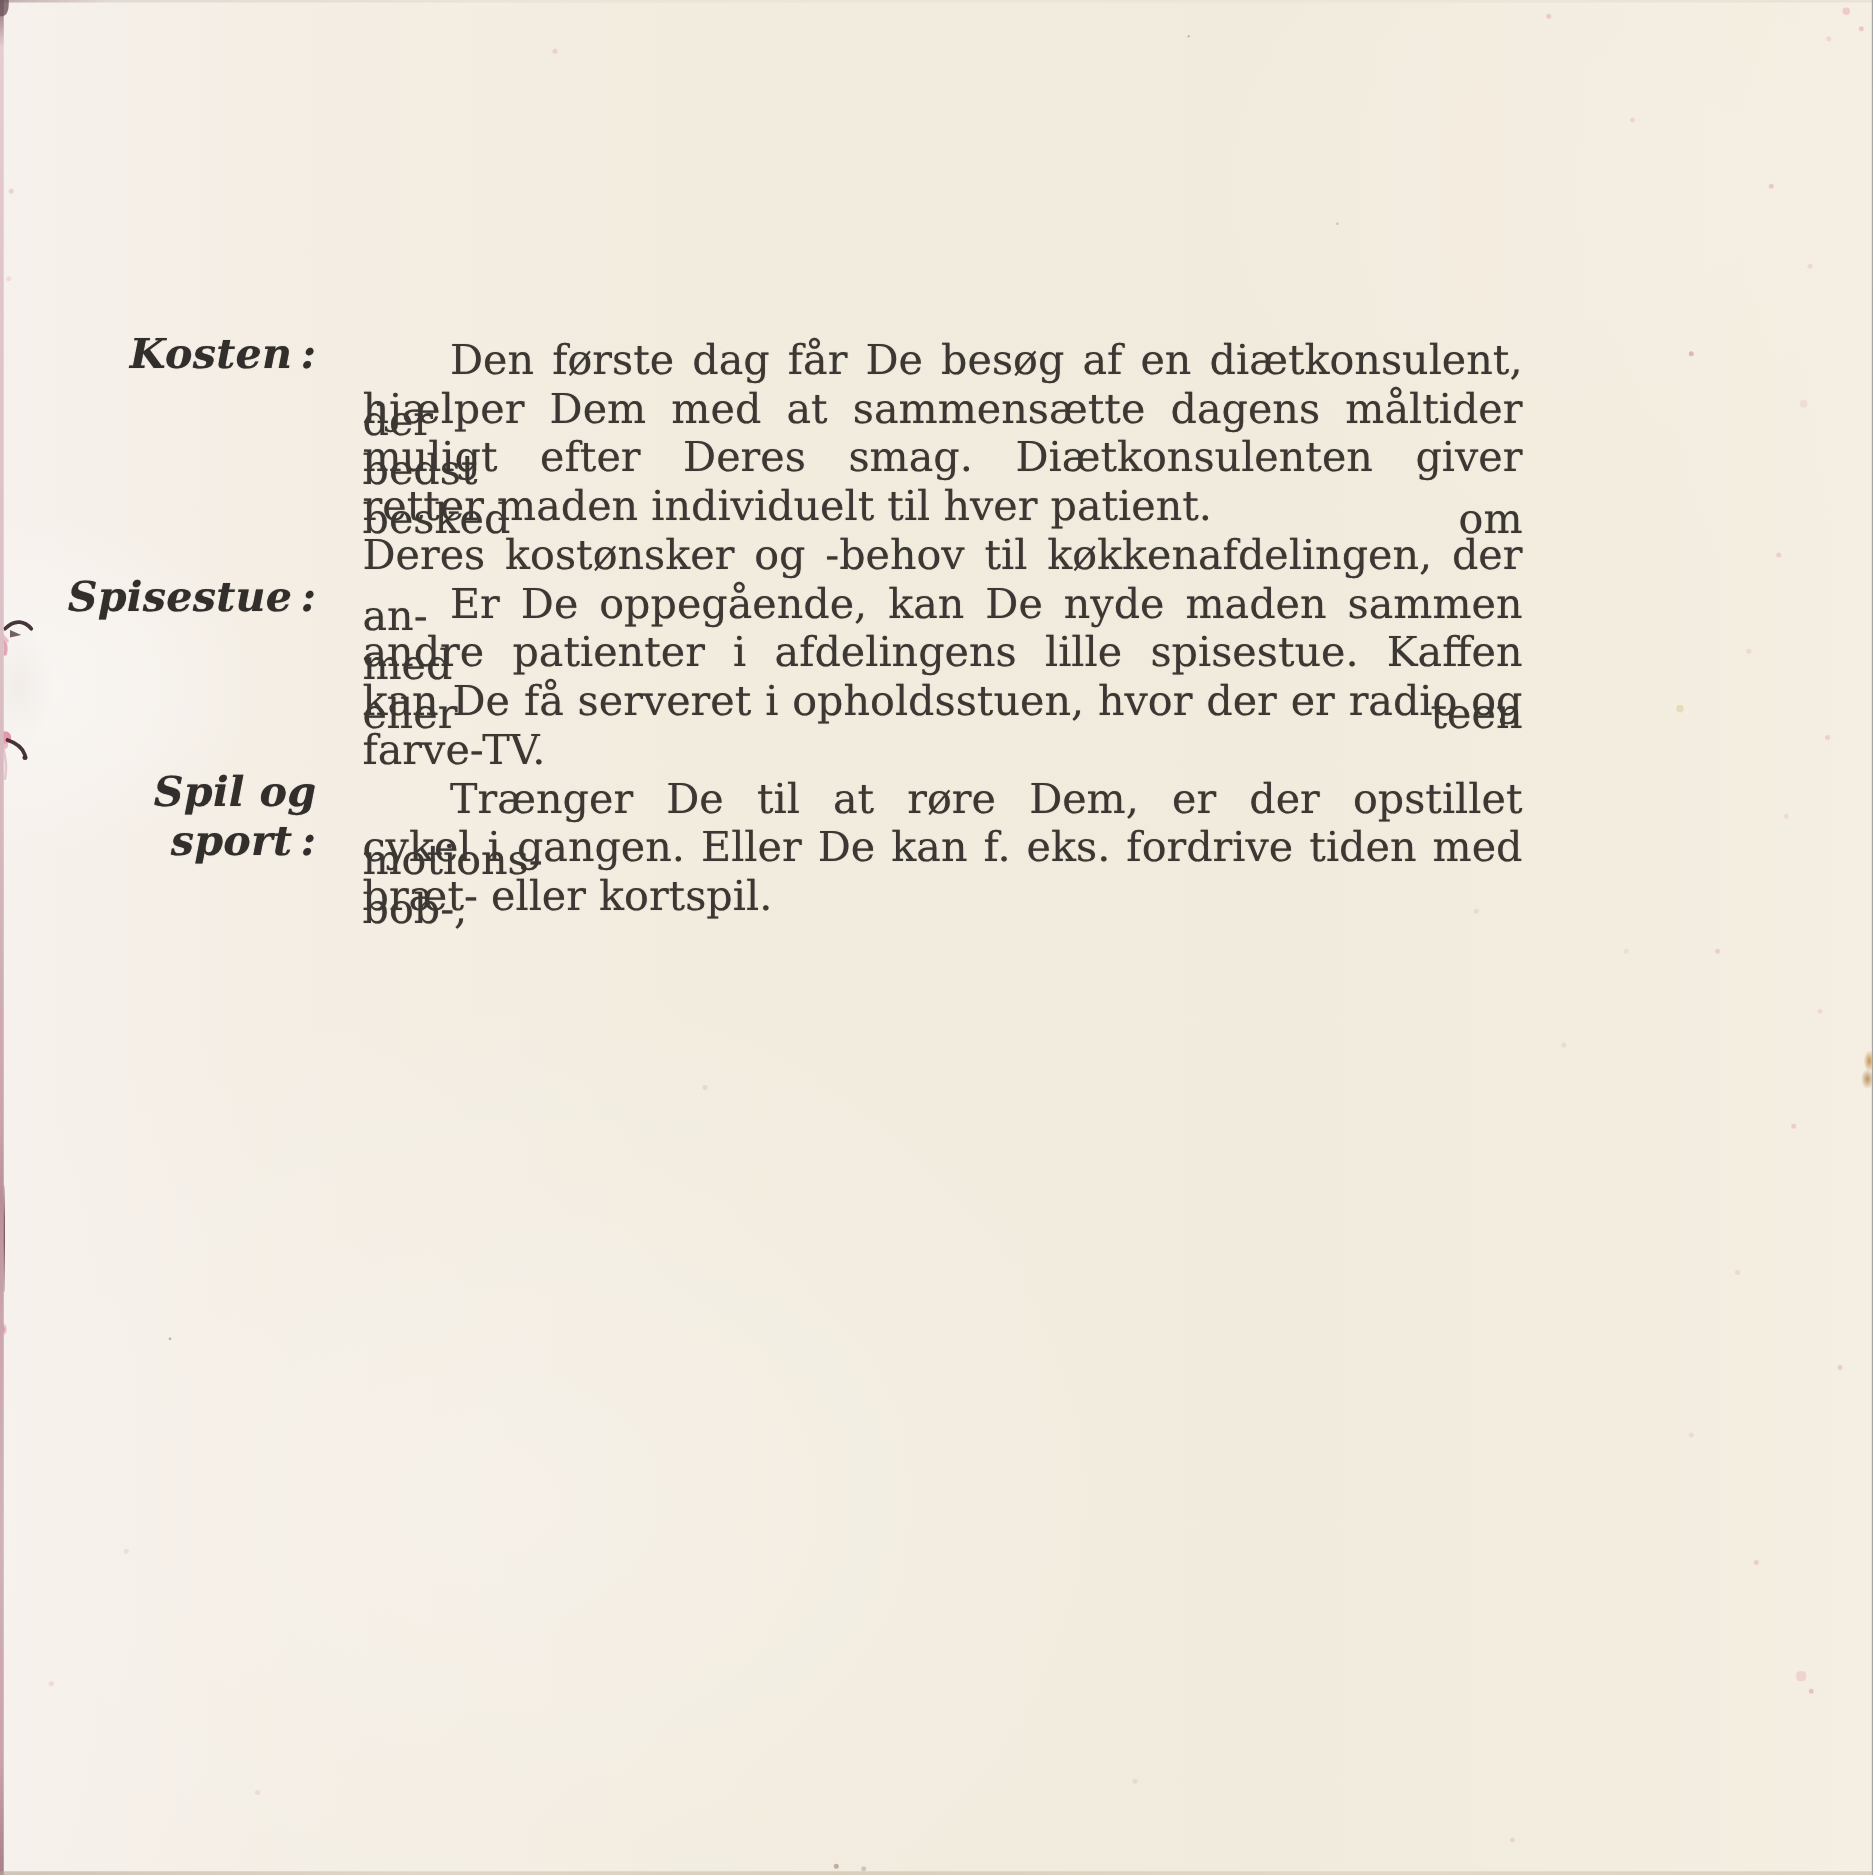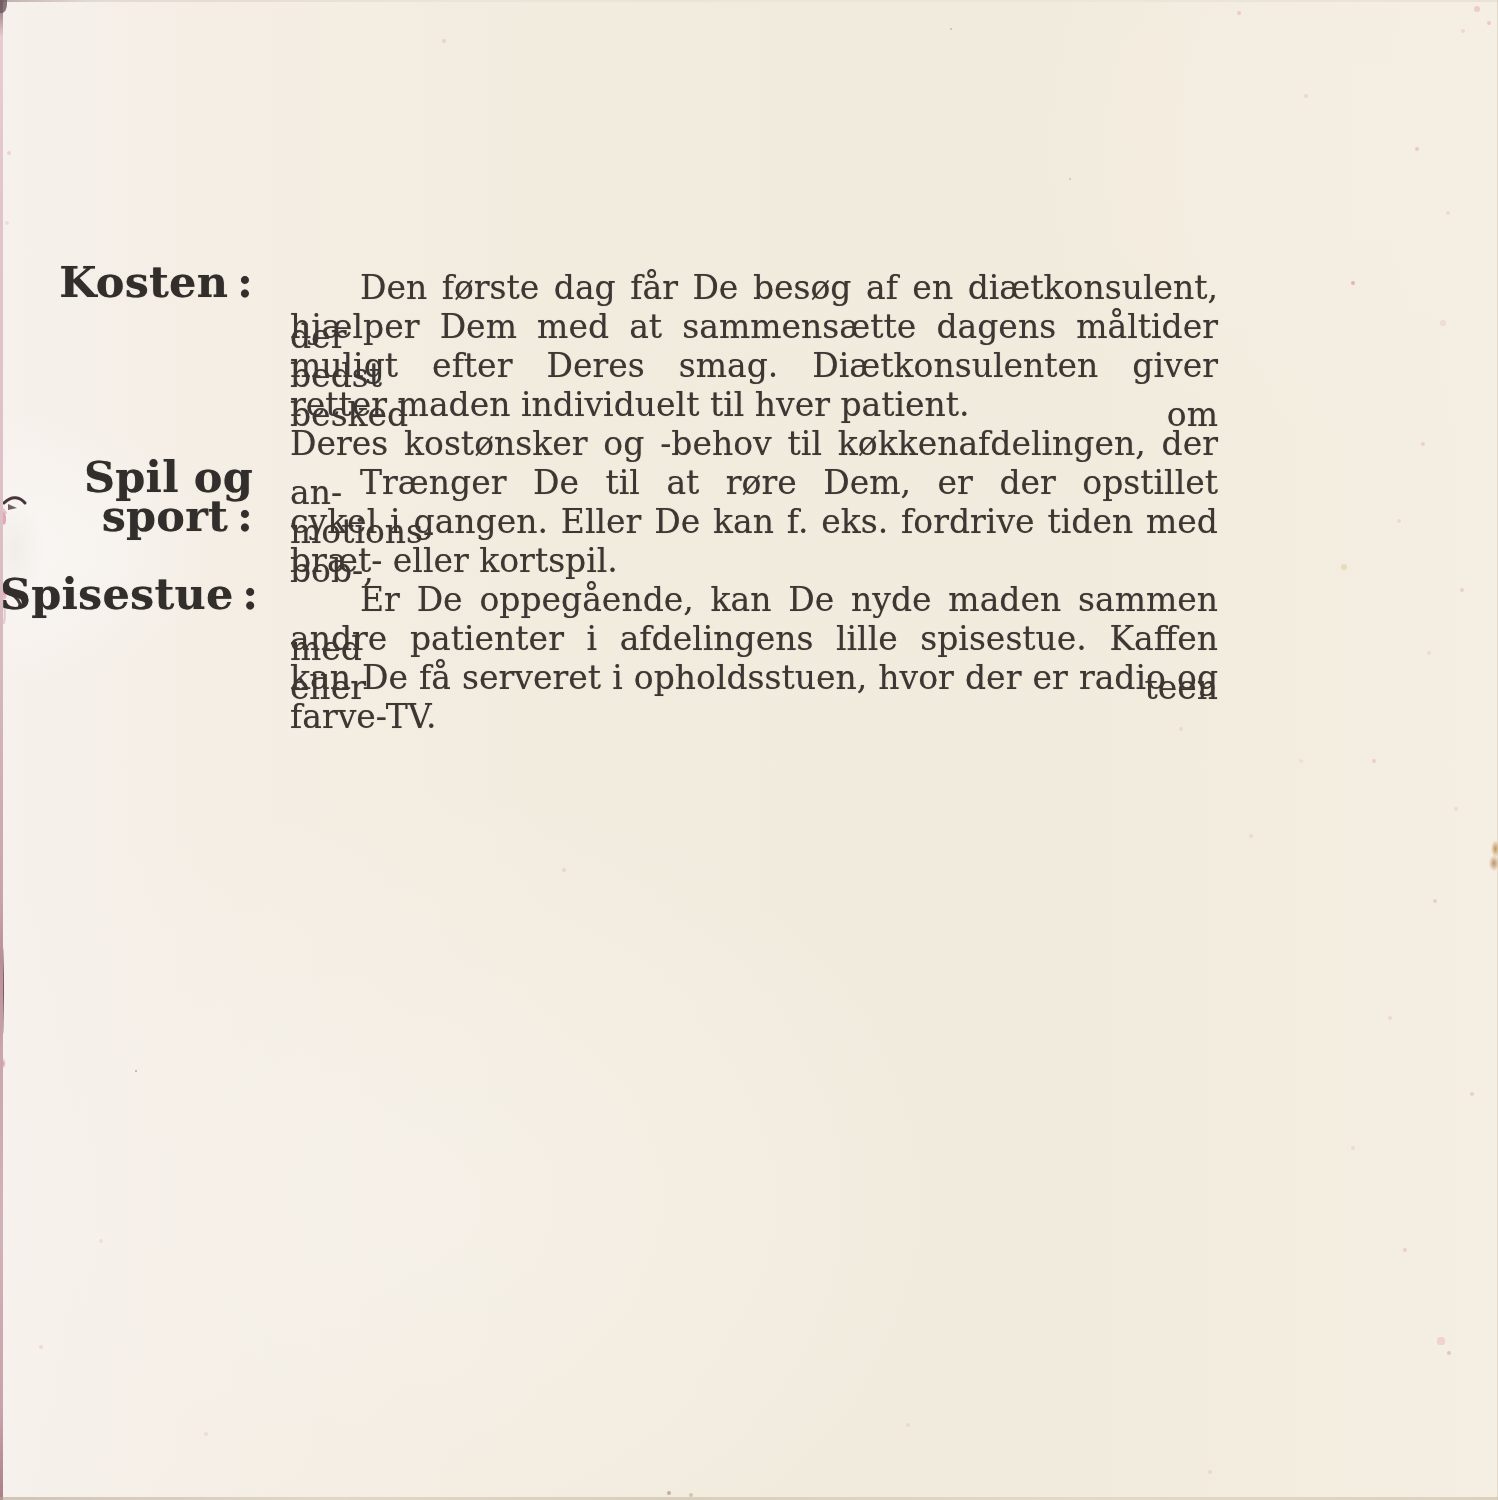--- a/index.html
+++ b/index.html
@@ -125,24 +125,25 @@
   
   .doc {
     position: absolute; top: 263px; left: 0; width: 1498px;
     color: #3c3733;
   }
   .row { display: flex; align-items: flex-start; }
   .label {
     flex: none; width: 253px;
     text-align: right;
     font-weight: 700;
-    font-size: 43px; line-height: 39px;
+    font-size: 33px; line-height: 39px;
     color: #322e2b;
     letter-spacing: 0.2px;
     text-shadow: 0 0 0.7px rgba(50,46,43,0.55);
+    font-style: italic;
   }
   .lines {
     flex: none; width: 928px; margin-left: 37px;
     font-size: 33px; line-height: 49px;
     text-shadow: 0 0 0.7px rgba(60,55,51,0.5);
   }
   .line { height: 39px; white-space: nowrap; }
   .line.justify { white-space: normal; text-align: justify; text-align-last: justify; }
   .line.indent { text-indent: 70px; }
 </style>
@@ -178,36 +179,36 @@
         <div class="label">Kosten :</div>
         <div class="lines">
           <div class="line justify indent">Den første dag får De besøg af en diætkonsulent, der</div>
           <div class="line justify">hjælper Dem med at sammensætte dagens måltider bedst</div>
           <div class="line justify">muligt efter Deres smag. Diætkonsulenten giver besked om</div>
           <div class="line">retter maden individuelt til hver patient.</div>
           <div class="line justify">Deres kostønsker og -behov til køkkenafdelingen, der an-</div>
         </div>
       </section>
       <section class="row">
-        <div class="label">Spil og sport :</div>
-        <div class="lines">
-          <div class="line justify indent">Trænger De til at røre Dem, er der opstillet motions-</div>
-          <div class="line justify">cykel i gangen. Eller De kan f. eks. fordrive tiden med bob-,</div>
-          <div class="line">bræt- eller kortspil.</div>
-        </div>
-      </section>
-      <section class="row">
         <div class="label">Spisestue :</div>
         <div class="lines">
           <div class="line justify indent">Er De oppegående, kan De nyde maden sammen med</div>
           <div class="line justify">andre patienter i afdelingens lille spisestue. Kaffen eller teen</div>
           <div class="line justify">kan De få serveret i opholdsstuen, hvor der er radio og</div>
           <div class="line">farve-TV.</div>
         </div>
       </section>
+      <section class="row">
+        <div class="label">Spil og sport :</div>
+        <div class="lines">
+          <div class="line justify indent">Trænger De til at røre Dem, er der opstillet motions-</div>
+          <div class="line justify">cykel i gangen. Eller De kan f. eks. fordrive tiden med bob-,</div>
+          <div class="line">bræt- eller kortspil.</div>
+        </div>
+      </section>
     </main>
 
   <div class="top-edge"></div>
   <div class="left-edge"></div>
   <div class="corner-notch"></div>
   <div class="right-edge"></div>
   <div class="bottom-edge"></div>
 </div>
 
 </body></html>

